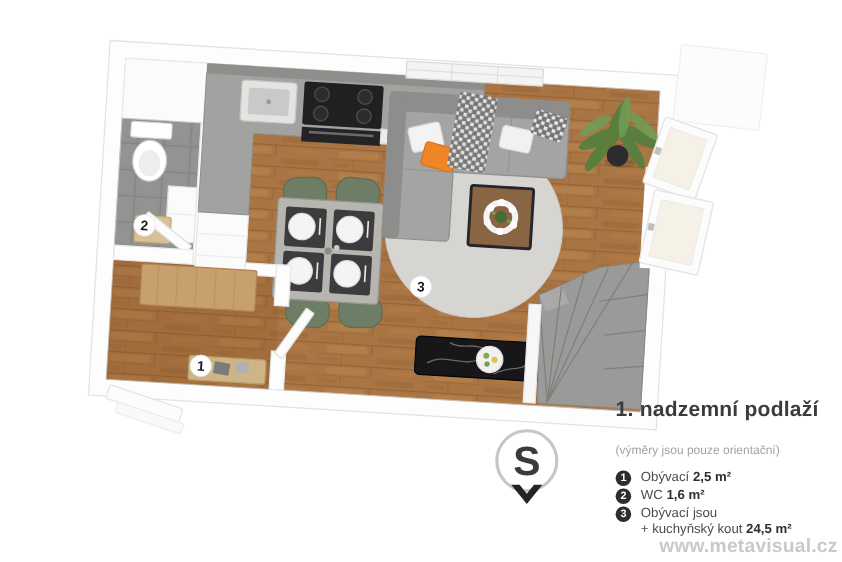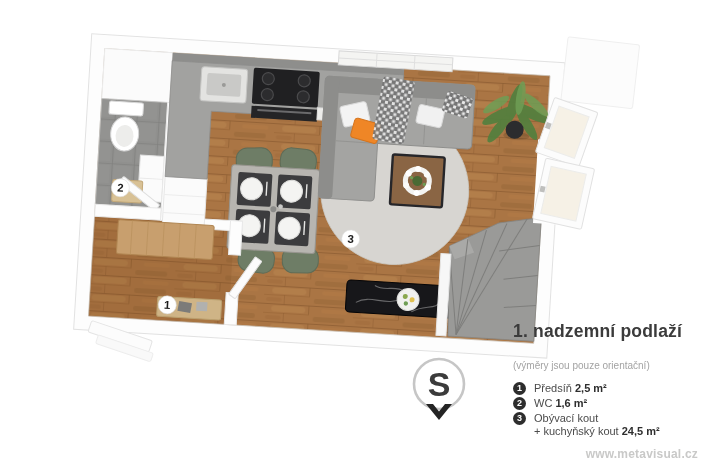--- a/index.html
+++ b/index.html
@@ -3,37 +3,37 @@
 <meta charset="utf-8">
 <style>
   html,body{margin:0;padding:0;background:#ffffff;}
   body{width:702px;height:468px;overflow:hidden;position:relative;
        font-family:"Liberation Sans","DejaVu Sans",sans-serif;
        -webkit-font-smoothing:antialiased;}
   .stage{position:absolute;inset:0;}
   svg.plan{position:absolute;left:0;top:0;}
 
   
-  .legend{position:absolute;left:513px;top:321px;width:186px;color:#3f3f3f;}
+  .legend{position:absolute;left:513px;top:331px;width:186px;color:#3f3f3f;}
   .legend-title{font-size:17.5px;font-weight:700;color:#3b3b3b;letter-spacing:.2px;}
   .legend-subtitle{font-size:10px;color:#a3a3a3;margin-top:18px;}
   .legend-items{margin-top:11px;}
   .legend-item{display:flex;align-items:flex-start;margin-bottom:2px;
                font-size:11px;line-height:13px;color:#4b4b4b;}
   .badge{width:13px;height:13px;border-radius:50%;background:#2d2d2d;color:#ffffff;
          font-size:9px;font-weight:700;display:flex;align-items:center;justify-content:center;
          margin-right:8px;flex-shrink:0;margin-top:0px;}
   .legend-item b{color:#2e2e2e;font-weight:700;}
   .item-lines .line2{margin-top:1px;}
 
   
   .compass{position:absolute;left:407px;top:354px;width:64px;height:74px;}
 
   
-  .watermark{position:absolute;right:4px;top:447px;font-size:12px;font-weight:600;
+  .watermark{position:absolute;right:4px;top:447px;font-size:16px;font-weight:600;
              color:#c9c9c8;letter-spacing:.2px;}
 </style>
 </head>
 <body>
 
 <div class="stage">
 
 <svg class="plan" width="702" height="468" viewBox="0 0 702 468">
   <defs>
     <pattern id="wood" patternUnits="userSpaceOnUse" width="90" height="18">
@@ -267,30 +267,30 @@
   <text x="32" y="42" text-anchor="middle" font-size="34" font-weight="700" fill="#3b3b3b" font-family="Liberation Sans, DejaVu Sans, sans-serif">S</text>
   <path d="M19 50 L32 66 L45 50 L38 50 L32 57.5 L26 50 Z" fill="#242424"></path>
 </svg>
 
 <div class="legend">
   <div class="legend-title">1. nadzemní podlaží</div>
   <div class="legend-subtitle">(výměry jsou pouze orientační)</div>
   <div class="legend-items">
     <div class="legend-item">
       <span class="badge">1</span>
-      <span class="item-text"><span>Předsíň</span>&nbsp;<b>2,5 m²</b></span>
+      <span class="item-text"><span>Obývací</span>&nbsp;<b>2,5 m²</b></span>
     </div>
     <div class="legend-item">
       <span class="badge">2</span>
       <span class="item-text"><span>WC</span>&nbsp;<b>1,6 m²</b></span>
     </div>
     <div class="legend-item">
       <span class="badge">3</span>
       <span class="item-lines">
-        <span class="line1">Obývací kout</span><br>
+        <span class="line1">Obývací jsou</span><br>
         <span class="line2"><span>+ kuchyňský kout</span>&nbsp;<b>24,5 m²</b></span>
       </span>
     </div>
   </div>
 </div>
 
 <div class="watermark">www.metavisual.cz</div>
 
 </div>
 

